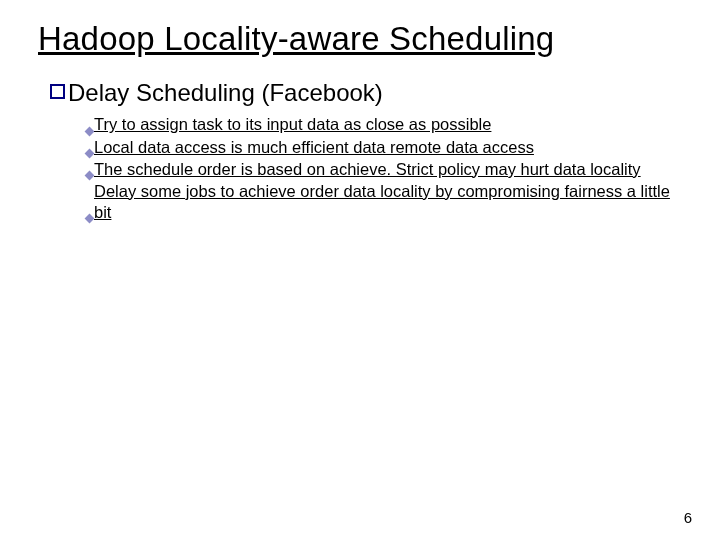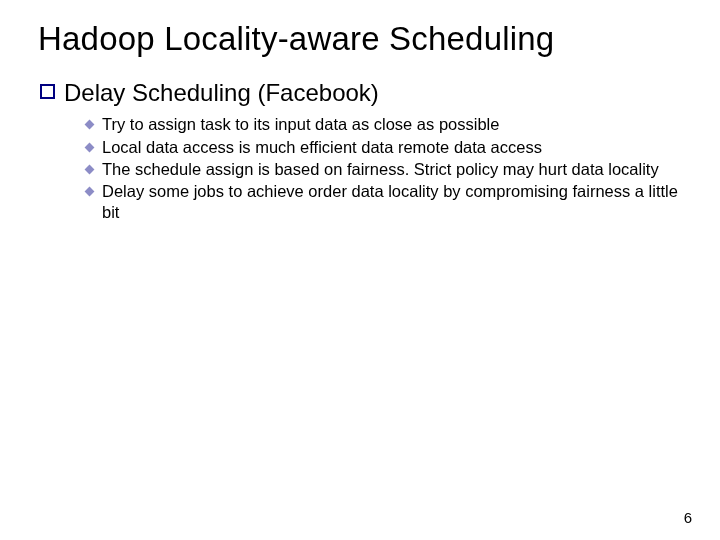--- a/index.html
+++ b/index.html
@@ -17,29 +17,30 @@
     box-sizing: border-box;
     width: 720px;
     height: 540px;
     padding: 18px 38px 0 38px;
     position: relative;
   }
   .title {
     font-size: 33px;
     line-height: 1.25;
     color: #000;
+    text-decoration: underline;
     margin: 0 0 18px 0;
     font-weight: normal;
     letter-spacing: 0.2px;
   }
   .heading-row {
     display: flex;
     align-items: flex-start;
-    gap: 9px;
-    margin: 0 0 6px 2px;
+    gap: 3px;
+    margin: 0 0 6px 12px;
   }
   .square-bullet {
     width: 15px;
     height: 15px;
     border: 2px solid #000080;
     box-sizing: border-box;
     margin-top: 7px;
     flex: 0 0 auto;
   }
   .heading-text {
@@ -47,25 +48,25 @@
     line-height: 1.3;
     font-weight: normal;
   }
   .bullet-list {
     list-style: none;
     padding: 0;
     margin: 2px 0 0 46px;
   }
   .bullet-list li {
     display: flex;
-    align-items: flex-start;
-    gap: 8px;
+    align-items: flex-end;
     font-size: 16.5px;
     line-height: 1.28;
     margin-bottom: 1px;
+    text-decoration: underline;
   }
   .diamond {
     position: relative;
     width: 10px;
     height: 10px;
     flex: 0 0 auto;
     margin-top: 5px;
   }
   .diamond::before {
     content: "";
@@ -106,21 +107,21 @@
     <li>
       <span class="diamond"></span>
       <span class="bullet-text">Try to assign task to its input data as close as possible</span>
     </li>
     <li>
       <span class="diamond"></span>
       <span class="bullet-text">Local data access is much efficient data remote data access</span>
     </li>
     <li>
       <span class="diamond"></span>
-      <span class="bullet-text">The schedule assign is based on fairness. Strict policy may hurt data locality</span>
+      <span class="bullet-text">The schedule order is based on achieve. Strict policy may hurt data locality</span>
     </li>
     <li>
       <span class="diamond"></span>
       <span class="bullet-text">Delay some jobs to achieve order data locality by compromising fairness a little bit</span>
     </li>
   </ul>
 
   <div class="page-number">6</div>
 </div>
 

